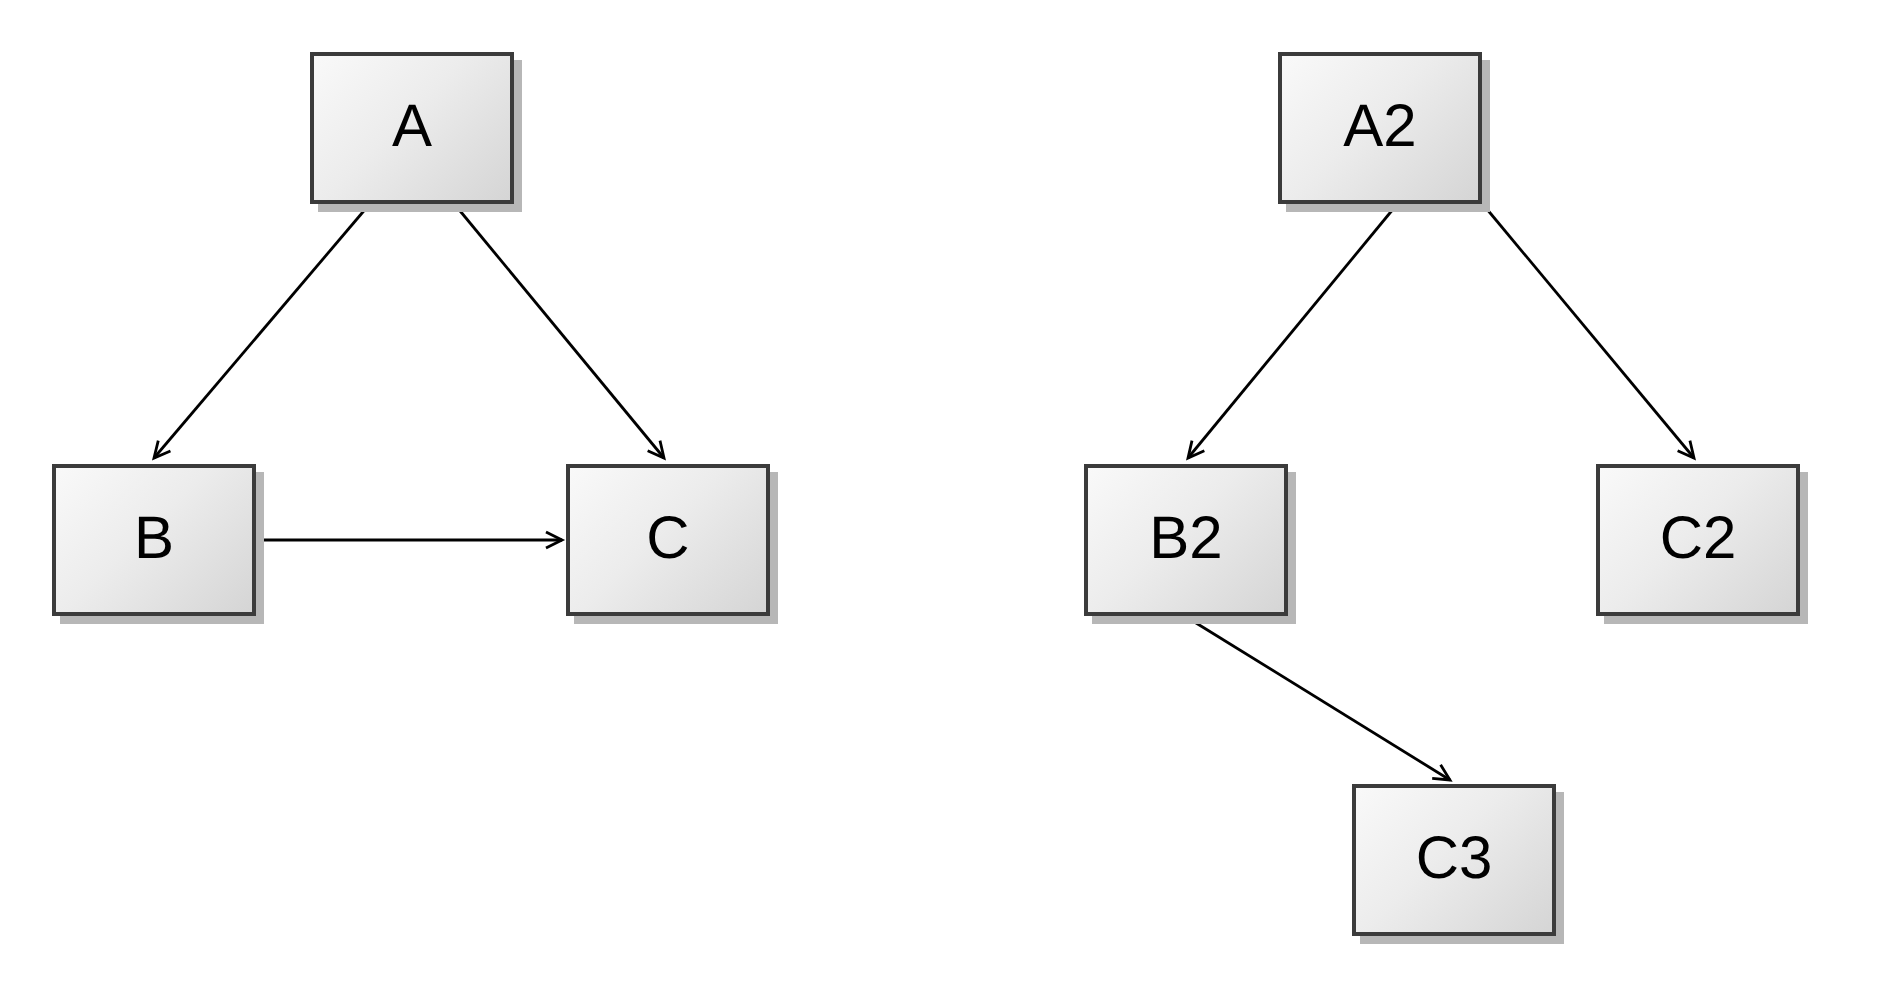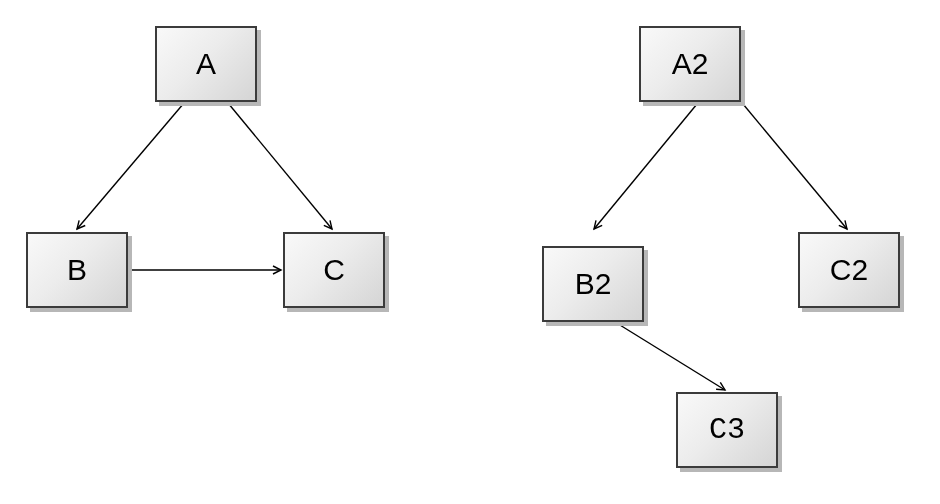--- a/index.html
+++ b/index.html
@@ -34,23 +34,23 @@
     align-items: center;
     justify-content: center;
     font-size: 30px;
     color: #000000;
     user-select: none;
   }
   .node-a  { left: 155px; top: 26px;  }
   .node-b  { left: 26px;  top: 232px; }
   .node-c  { left: 283px; top: 232px; }
   .node-a2 { left: 639px; top: 26px;  }
-  .node-b2 { left: 542px; top: 246px; }
+  .node-b2 { left: 542px; top: 232px; }
   .node-c2 { left: 798px; top: 232px; }
-  .node-c3 { left: 676px; top: 392px; font-family: Liberation Mono, monospace; }
+  .node-c3 { left: 676px; top: 392px; }
   .edge {
     stroke: #000000;
     stroke-width: 1.4;
     fill: none;
   }
 </style>
 </head>
 <body>
 
 <div id="canvas">

